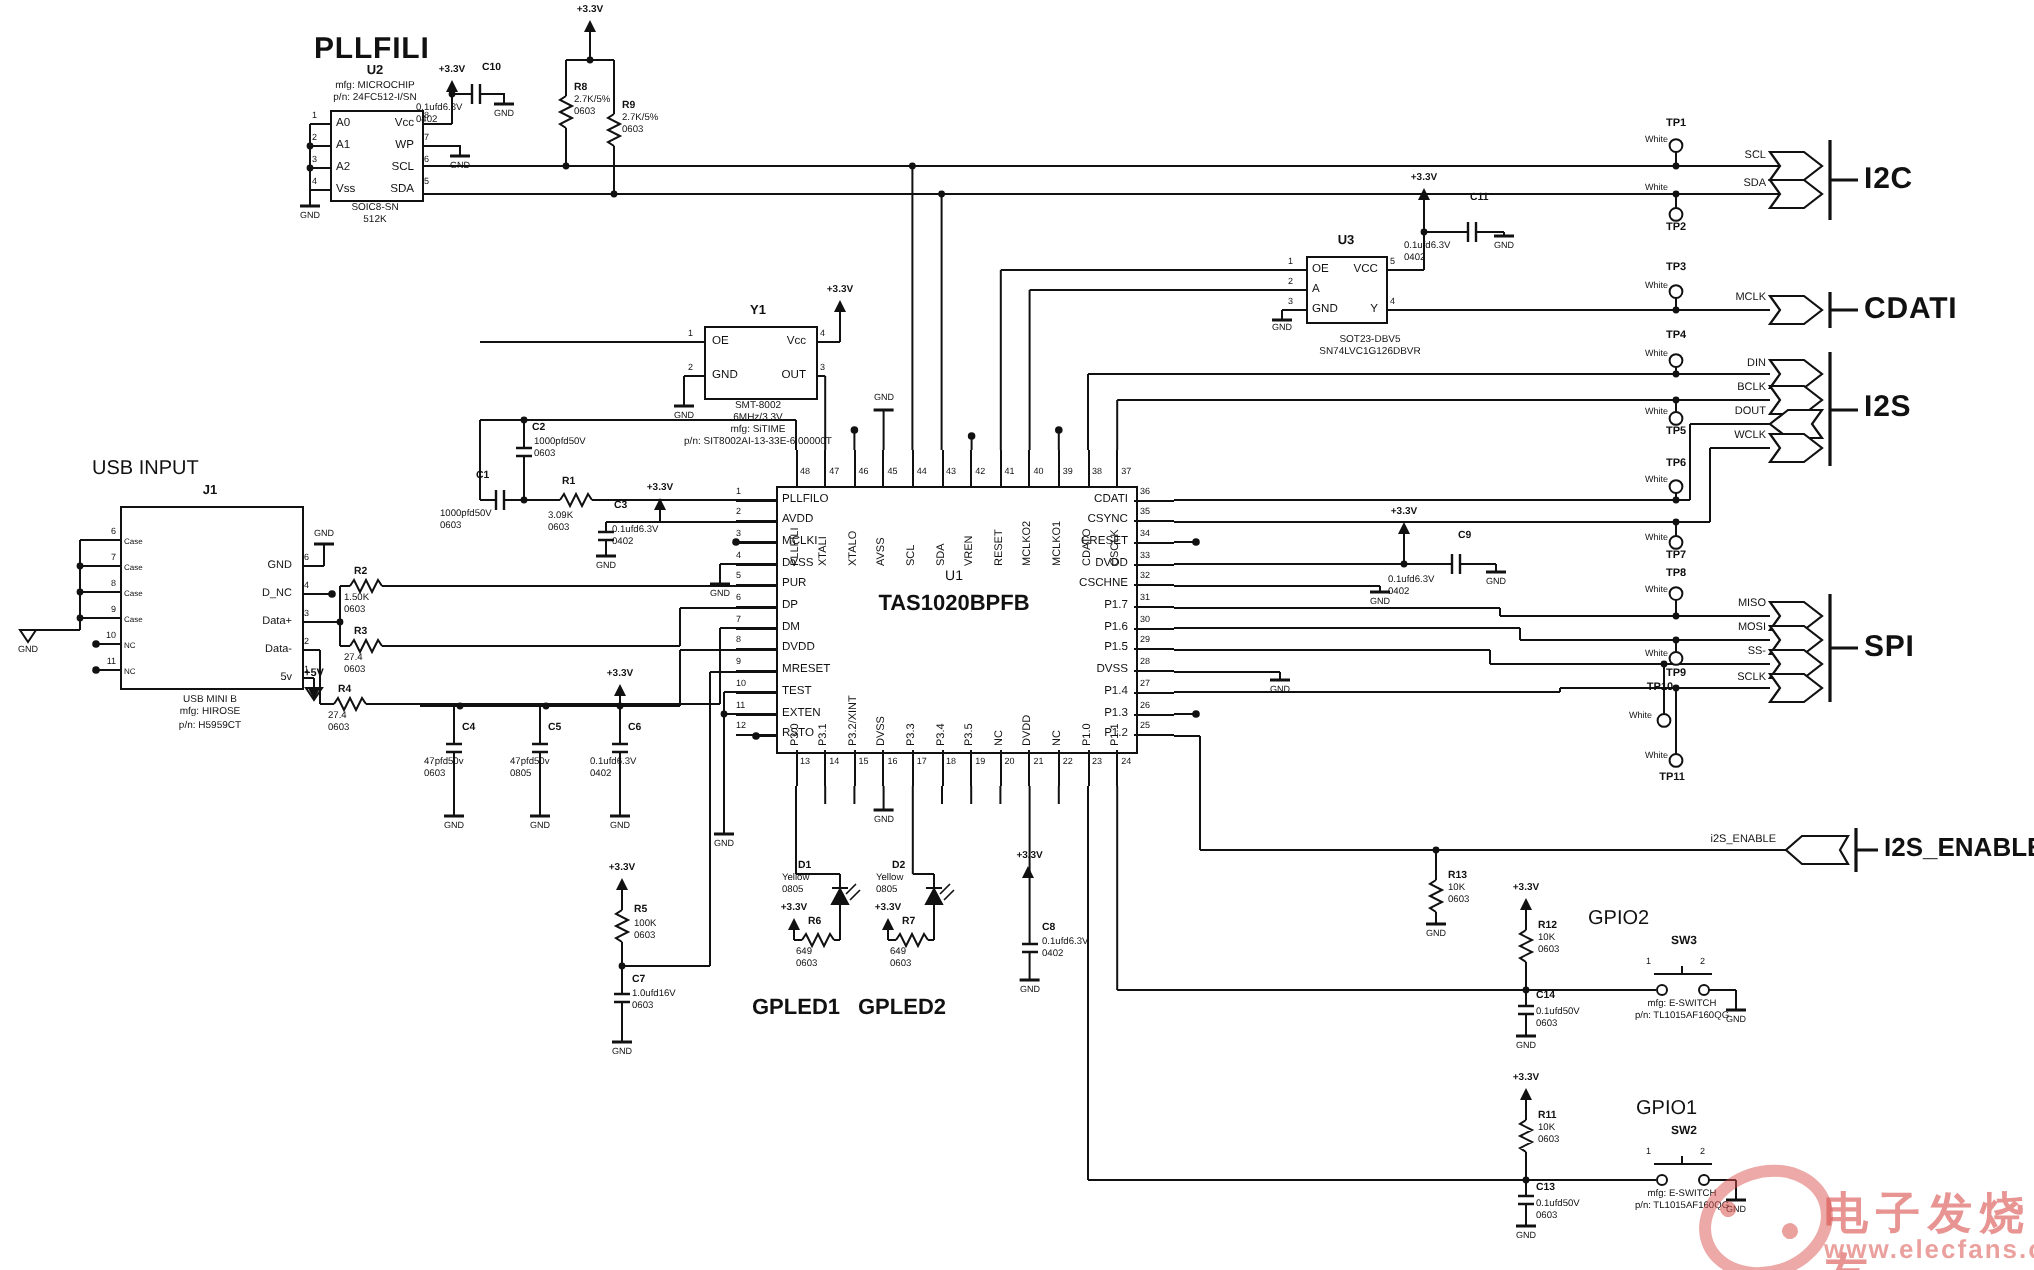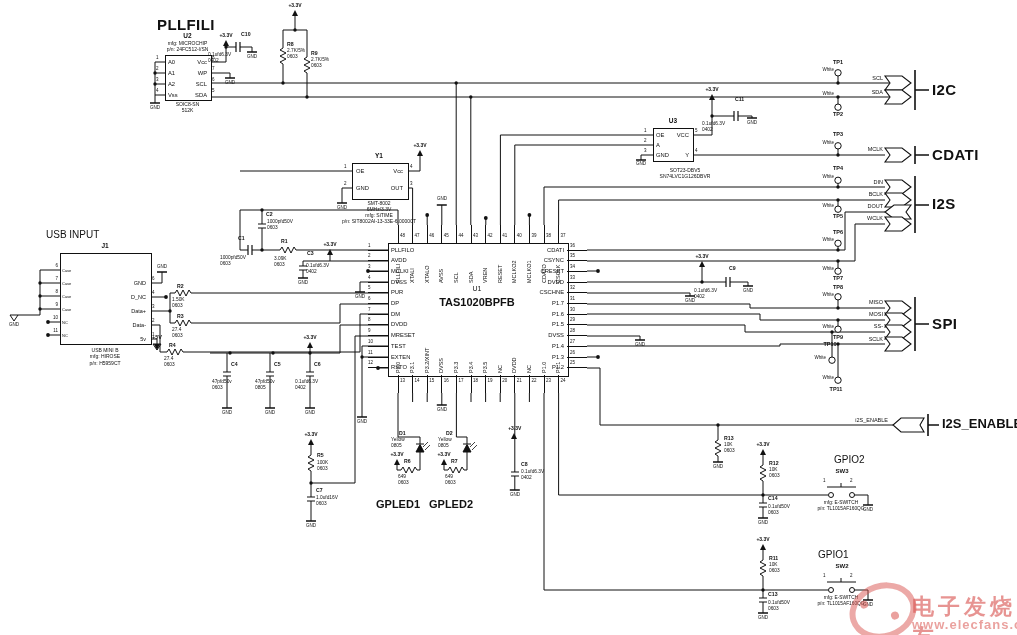--- a/index.html
+++ b/index.html
@@ -621,21 +621,21 @@
     <div class="lbl" style="left: 853px; top: 146px; width: 30px; text-align: right; font-size: 5.5px;">MCLK</div>
     <div class="lbl" style="left: 853px; top: 179px; width: 30px; text-align: right; font-size: 5.5px;">DIN</div>
     <div class="lbl" style="left: 853px; top: 191px; width: 30px; text-align: right; font-size: 5.5px;">BCLK</div>
     <div class="lbl" style="left: 853px; top: 203px; width: 30px; text-align: right; font-size: 5.5px;">DOUT</div>
     <div class="lbl" style="left: 853px; top: 215px; width: 30px; text-align: right; font-size: 5.5px;">WCLK</div>
     <div class="lbl" style="left: 853px; top: 299px; width: 30px; text-align: right; font-size: 5.5px;">MISO</div>
     <div class="lbl" style="left: 853px; top: 311px; width: 30px; text-align: right; font-size: 5.5px;">MOSI</div>
     <div class="lbl" style="left: 853px; top: 323px; width: 30px; text-align: right; font-size: 5.5px;">SS-</div>
     <div class="lbl" style="left: 853px; top: 336px; width: 30px; text-align: right; font-size: 5.5px;">SCLK</div>
     <div class="lbl" style="left: 800px; top: 417px; width: 88px; text-align: right; font-size: 5.5px;">i2S_ENABLE</div>
-    <div class="lbl t12" style="left: 834px; top: 454px;">GPIO2</div>
+    <div class="lbl t12" style="left: 794px; top: 454px;">GPIO2</div>
     <div class="lbl" style="left: 831px; top: 468px; width: 22px; text-align: center; font-size: 6px; font-weight: bold;">SW3</div>
     <div class="lbl" style="left: 798px; top: 500px; width: 86px; text-align: center; font-size: 4.8px;">mfg: E-SWITCH
 p/n: TL1015AF160QG</div>
     <div class="lbl" style="left: 823px; top: 478px; font-size: 4.5px;">1</div>
     <div class="lbl" style="left: 850px; top: 478px; font-size: 4.5px;">2</div>
     <div class="lbl t12" style="left: 818px; top: 549px;">GPIO1</div>
     <div class="lbl" style="left: 831px; top: 563px; width: 22px; text-align: center; font-size: 6px; font-weight: bold;">SW2</div>
     <div class="lbl" style="left: 798px; top: 595px; width: 86px; text-align: center; font-size: 4.8px;">mfg: E-SWITCH
 p/n: TL1015AF160QG</div>
     <div class="lbl" style="left: 823px; top: 573px; font-size: 4.5px;">1</div>

